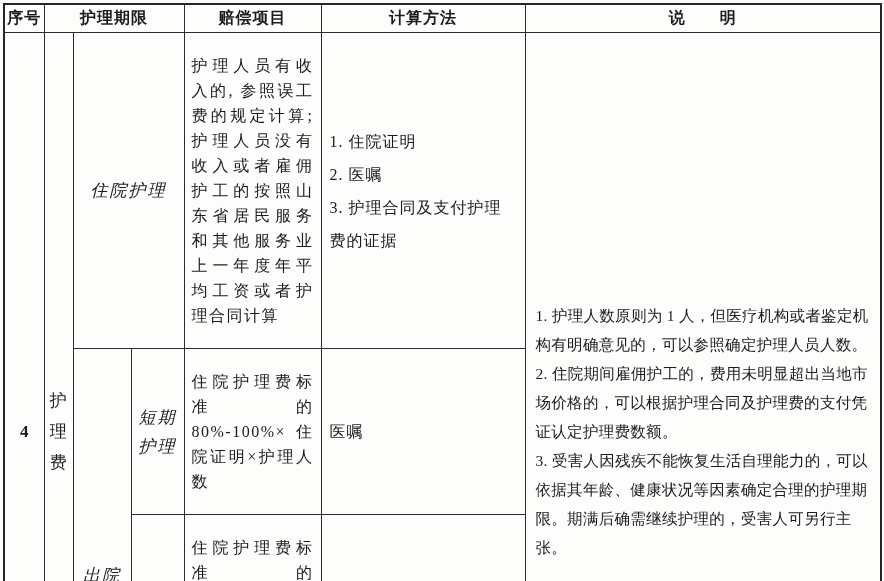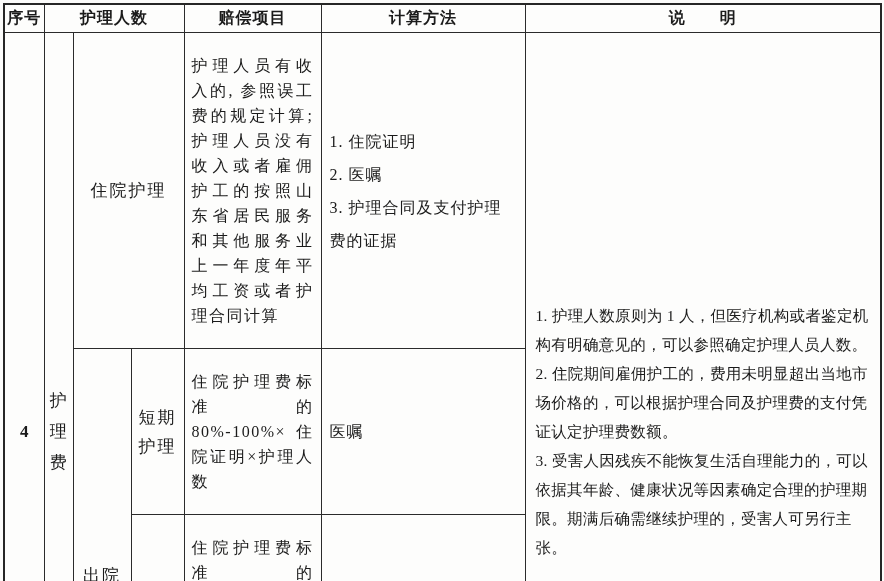--- a/index.html
+++ b/index.html
@@ -48,20 +48,21 @@
     line-height: 31px;
     white-space: pre-line;
     letter-spacing: 0.5px;
   }
   td.c-item {
     text-align: center;
     font-size: 17px;
     line-height: 29px;
     letter-spacing: 2px;
     white-space: pre-line;
+    font-style: italic;
   }
   td.c-method {
     font-size: 16px;
     line-height: 25px;
     letter-spacing: 1.5px;
     text-align: justify;
     padding: 20px 7px;
   }
   td.c-evidence {
     font-size: 16px;
@@ -91,21 +92,21 @@
       <col style="width:58px">
       <col style="width:53px">
       <col style="width:137px">
       <col style="width:204px">
       <col style="width:356px">
     </colgroup>
 
     <tbody>
         <tr style="height:27px">
       <th class="hdr">序号</th>
-      <th class="hdr" colspan="3">护理人数</th>
+      <th class="hdr" colspan="3">护理期限</th>
       <th class="hdr">赔偿项目</th>
       <th class="hdr">计算方法</th>
       <th class="hdr">说　　明</th>
     </tr>
 
     <tr style="height:233px">
       <td class="c-seq" rowspan="3">4</td>
       <td class="c-cat" rowspan="3">护
 理
 费</td>

